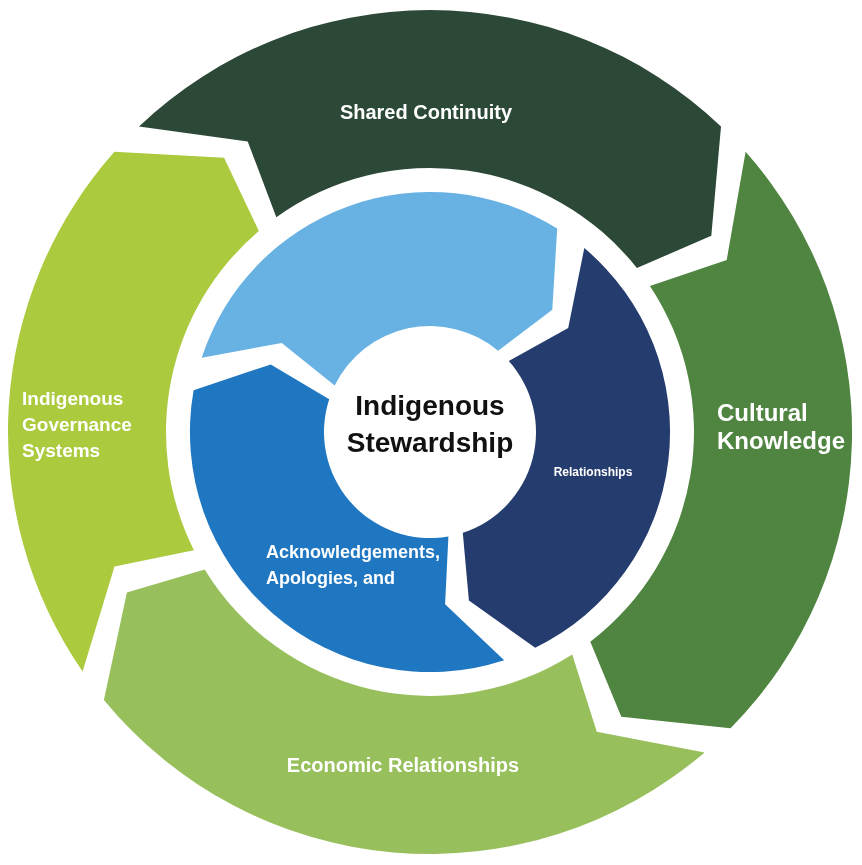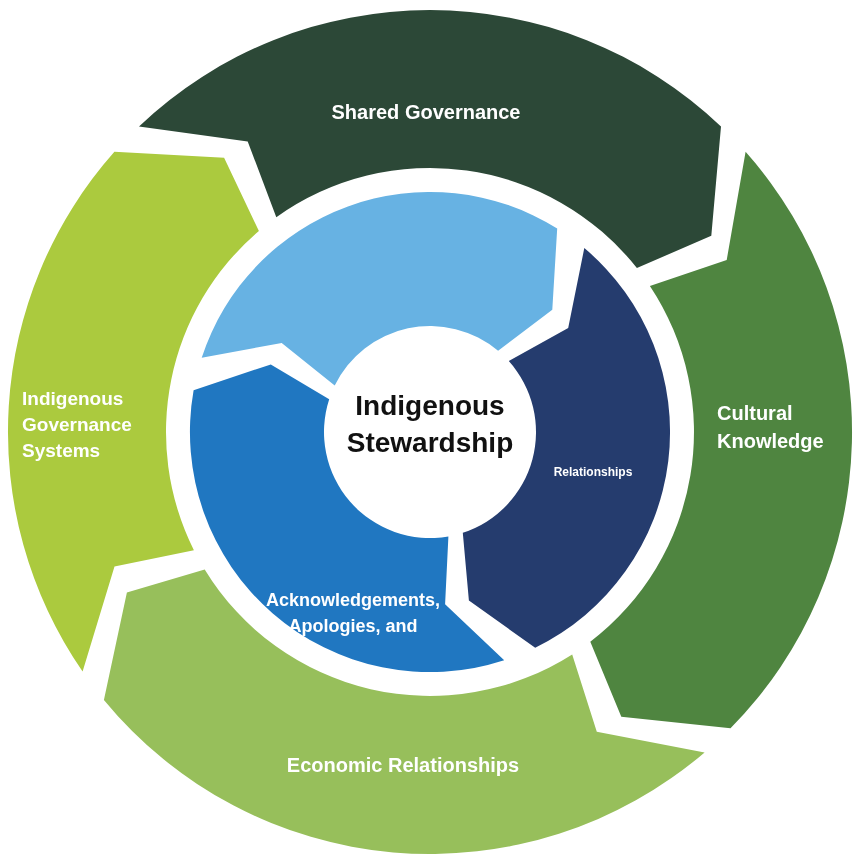--- a/index.html
+++ b/index.html
@@ -12,26 +12,26 @@
   }
   .stage svg{position:absolute;left:0;top:0;}
   .lbl{
     position:absolute;
     color:#ffffff;
     font-weight:bold;
     z-index:2;
   }
   .lbl span{display:block;}
   .lbl-sg{left:426px;top:112px;transform:translate(-50%,-50%);font-size:20px;white-space:nowrap;}
-  .lbl-cc{left:717px;top:399px;font-size:20px;line-height:28px;}
+  .lbl-cc{left:717px;top:399px;font-size:24px;line-height:28px;}
   .lbl-eo{left:403px;top:765px;transform:translate(-50%,-50%);font-size:20px;white-space:nowrap;}
   .lbl-iks{left:22px;top:386px;font-size:19px;line-height:26px;}
   .lbl-lu{left:318px;top:252px;font-size:18px;line-height:27px;}
   .lbl-rel{left:593px;top:472px;transform:translate(-50%,-50%);font-size:12px;white-space:nowrap;}
-  .lbl-ack{left:353px;top:539px;transform:translateX(-50%);text-align:center;font-size:18px;line-height:26px;white-space:nowrap;margin-top:48px;}
+  .lbl-ack{left:353px;top:539px;transform:translateX(-50%);text-align:left;font-size:18px;line-height:26px;white-space:nowrap;}
   .lbl-center{
     left:430px;top:424px;transform:translate(-50%,-50%);
     text-align:center;color:#111111;font-size:28px;line-height:37px;white-space:nowrap;
   }
 </style>
 </head>
 <body>
 
 <div class="stage">
 
@@ -42,21 +42,21 @@
         <path d="M 704.6 752.4 A 422 422 0 0 1 103.9 699.9 L 126.9 592.5 L 204.7 569.5 A 264 264 0 0 0 572.2 654.4 L 596.8 731.7 Z" fill="#97BF5B"></path>
         <path d="M 82.6 671.6 A 422 422 0 0 1 114.4 151.8 L 224.1 157.7 L 258.9 231.0 A 264 264 0 0 0 193.9 550.2 L 114.5 566.6 Z" fill="#ABCA3E"></path>
         <path d="M 201.7 357.8 A 240 240 0 0 1 557.2 228.5 L 552.3 309.7 L 498.1 350.8 A 106 106 0 0 0 334.7 385.5 L 281.7 342.9 Z" fill="#67B2E3"></path>
         <path d="M 584.3 248.1 A 240 240 0 0 1 535.2 647.7 L 468.9 600.6 L 462.8 532.8 A 106 106 0 0 0 508.8 361.1 L 568.2 327.9 Z" fill="#253C6E"></path>
         <path d="M 504.2 660.3 A 240 240 0 0 1 193.6 390.3 L 270.8 364.4 L 329.2 399.2 A 106 106 0 0 0 448.4 536.4 L 445.1 604.3 Z" fill="#2077C1"></path>
       </g>
     <circle id="center-circle" cx="430" cy="432" r="104" fill="#ffffff"></circle>
   </svg>
 
   <div class="lbl lbl-sg">
-    <span>Shared Governance</span>
+    <span>Shared Continuity</span>
   </div>
 
   <div class="lbl lbl-cc">
     <span>Cultural</span>
     <span>Knowledge</span>
   </div>
 
   <div class="lbl lbl-eo">
     <span>Economic Relationships</span>
   </div>

